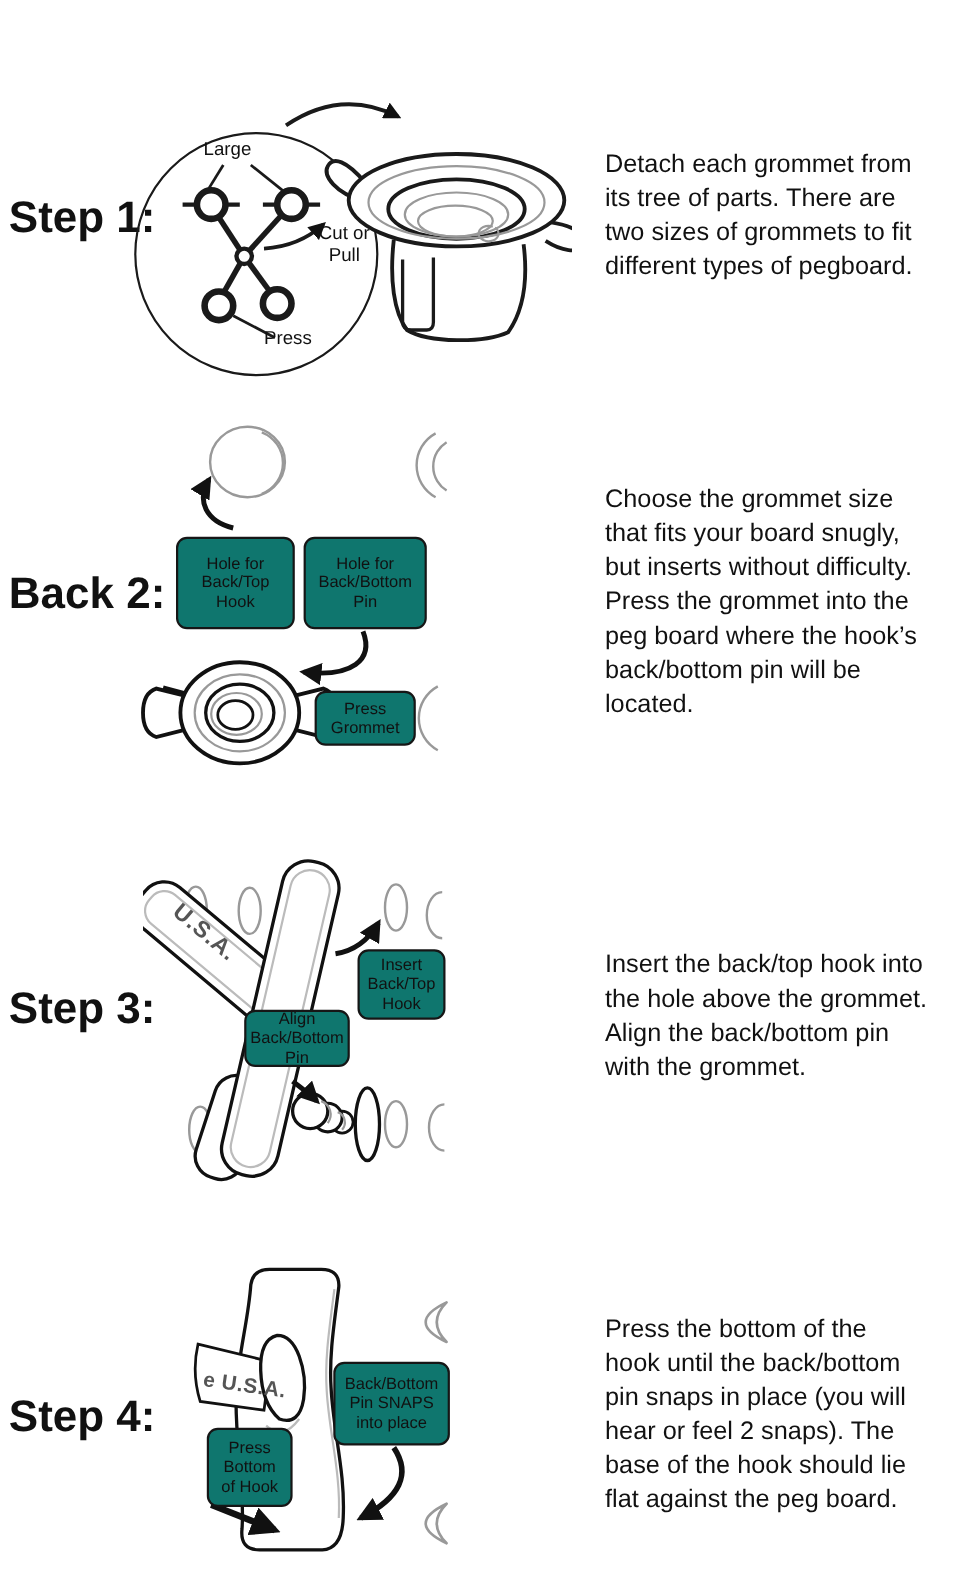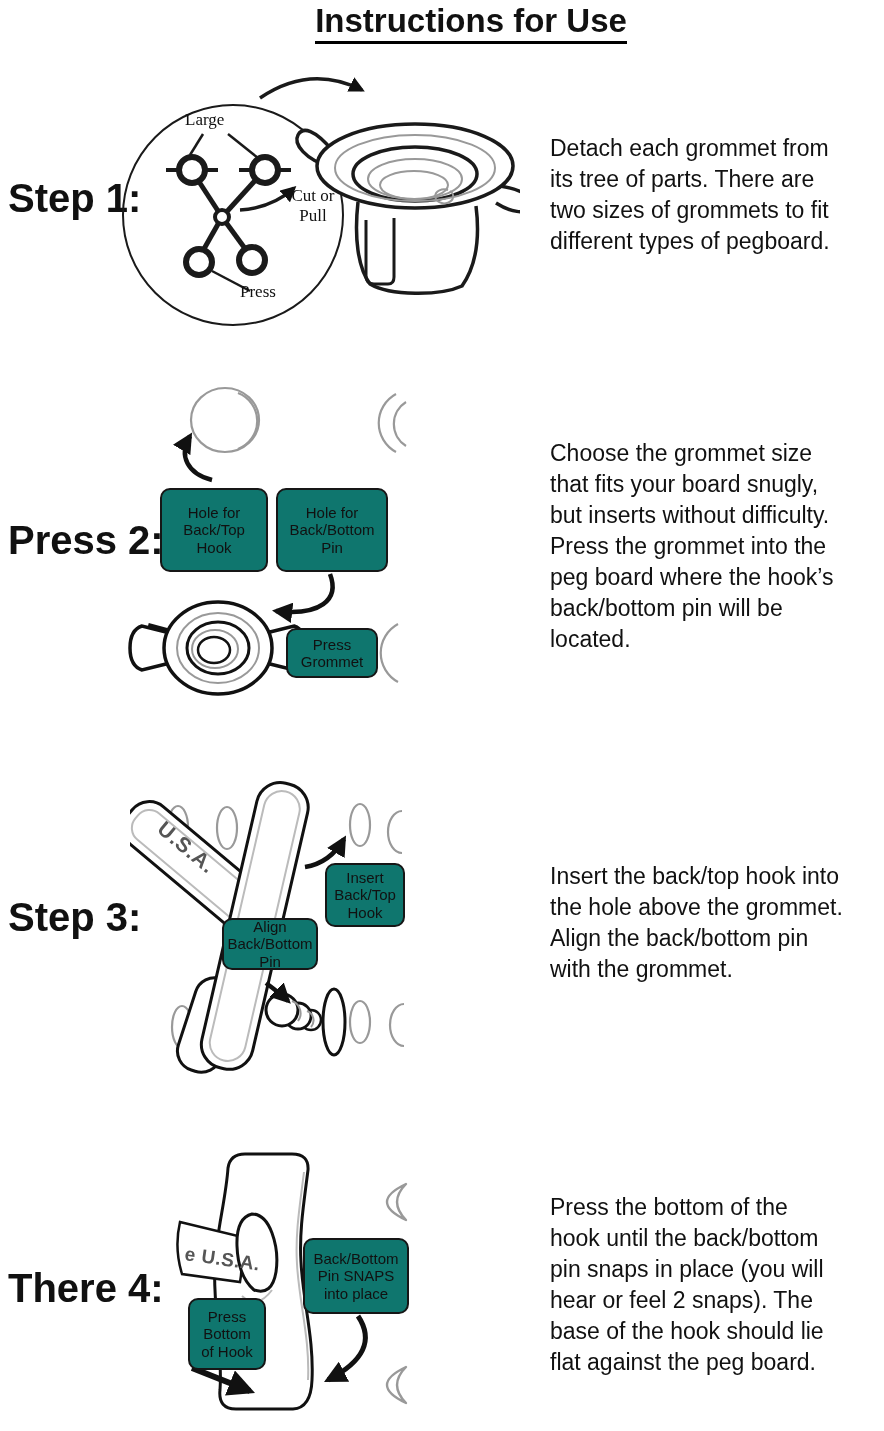--- a/index.html
+++ b/index.html
@@ -16,27 +16,24 @@
   .dbox{position:absolute;border:2.5px solid #161616;border-radius:10px;background:#0f766e;
         display:flex;align-items:center;justify-content:center;text-align:center;
         font-size:15px;line-height:1.16;white-space:pre-line;box-sizing:border-box;color:#111;}
   .dtag{position:absolute;font-size:17px;color:#111;white-space:pre-line;text-align:center;}
 </style>
 </head>
 <body>
 
 <div class="page">
 
-  <div class="title-wrap">
-    <h1 class="title">Instructions for Use</h1>
-  </div>
 
   <div class="step-label" style="top:176px;">Step 1:</div>
 
-  <div class="diagram" style="left:110px;top:58px;width:410px;height:280px;font-family:Liberation Serif, serif;">
+  <div class="diagram" style="left:110px;top:74px;width:410px;height:280px;">
     <svg width="410" height="280" viewBox="0 0 410 280">
       <defs>
         <marker id="ah1" viewBox="0 0 10 10" refX="8" refY="5" markerWidth="4.5" markerHeight="4.5" orient="auto-start-reverse">
           <path d="M0,0L10,5L0,10z" fill="#111"></path>
         </marker>
       </defs>
 
       <g fill="none" stroke="#1a1a1a">
         <circle cx="123" cy="157" r="110" stroke-width="2"></circle>
         <g stroke-width="5">
@@ -86,21 +83,21 @@
     <div class="dtag" style="left:130px;top:224px;">Press</div>
     <div class="dtag" style="left:168px;top:128px;width:70px;">Cut or
 Pull</div>
   </div>
 
   <div class="step-text" style="top:133px;">Detach each grommet from
 its tree of parts. There are
 two sizes of grommets to fit
 different types of pegboard.</div>
 
-  <div class="step-label" style="top:518px;">Press 2:</div>
+  <div class="step-label" style="top:518px;">Back 2:</div>
 
   <div class="diagram" style="left:100px;top:372px;width:320px;height:330px;">
     <svg width="320" height="330" viewBox="0 0 320 330">
       <defs>
         <marker id="ah2" viewBox="0 0 10 10" refX="8" refY="5" markerWidth="4.5" markerHeight="4.5" orient="auto-start-reverse">
           <path d="M0,0L10,5L0,10z" fill="#111"></path>
         </marker>
       </defs>
       <g fill="none" stroke="#999" stroke-width="2.2">
         <ellipse cx="125" cy="48" rx="34" ry="32"></ellipse>
@@ -197,21 +194,21 @@
     <div class="dbox" style="left:92px;top:143px;width:96px;height:52px;">Align
 Back/Bottom
 Pin</div>
   </div>
 
   <div class="step-text" style="top:861px;">Insert the back/top hook into
 the hole above the grommet.
 Align the back/bottom pin
 with the grommet.</div>
 
-  <div class="step-label" style="top:1266px;">There 4:</div>
+  <div class="step-label" style="top:1266px;">Step 4:</div>
 
   <div class="diagram" style="left:100px;top:1140px;width:350px;height:290px;">
     <svg width="350" height="290" viewBox="0 0 350 290">
       <defs>
         <marker id="ah4" viewBox="0 0 10 10" refX="8" refY="5" markerWidth="4.5" markerHeight="4.5" orient="auto-start-reverse">
           <path d="M0,0L10,5L0,10z" fill="#111"></path>
         </marker>
       </defs>
       <g fill="#fff" stroke="#999" stroke-width="2.4" stroke-linejoin="round">
         <path d="M 306,44 Q 268,62 306,80 Q 288,62 306,44 Z"></path>

